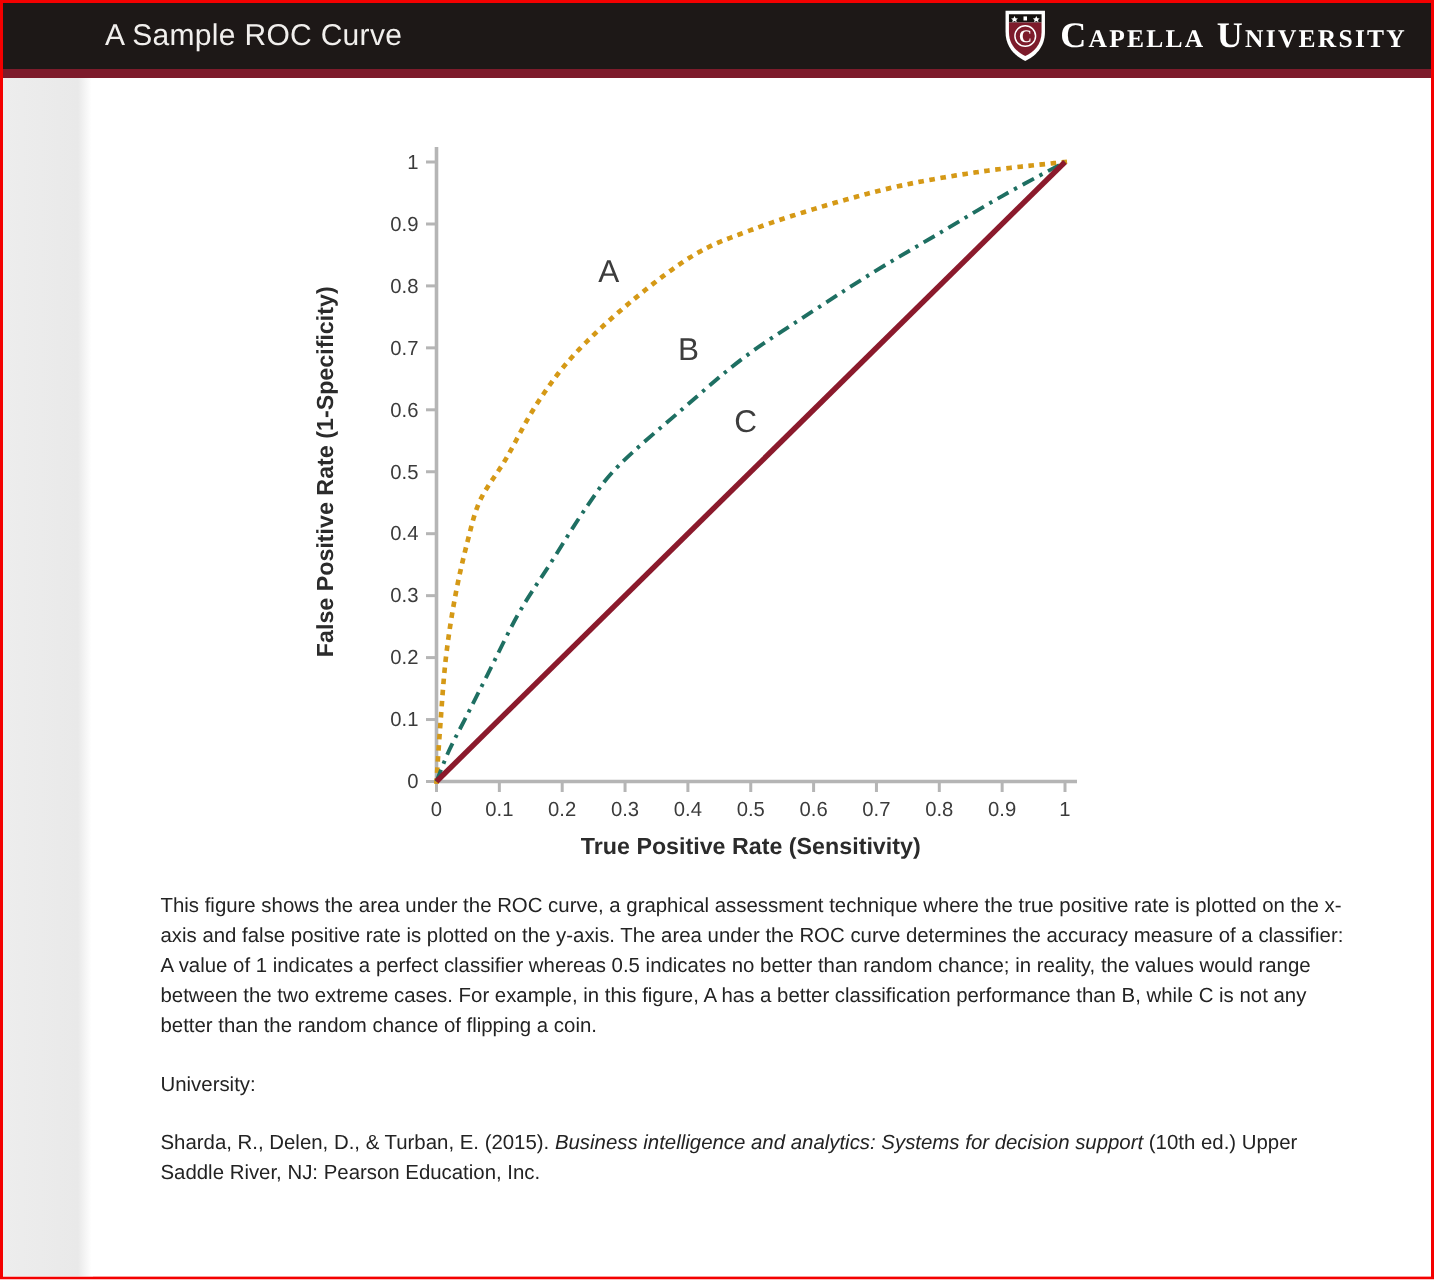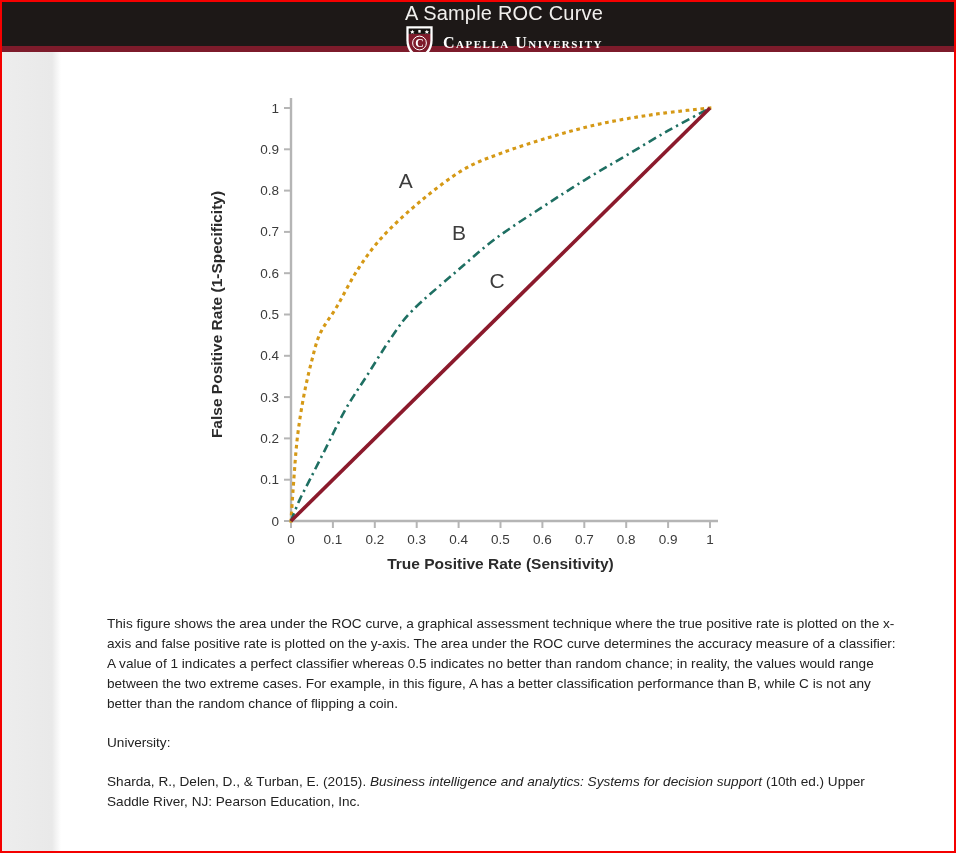--- a/index.html
+++ b/index.html
@@ -12,39 +12,38 @@
     overflow:hidden;
     background:#fff;
   }
   .header{
     height:44px;
     background:#1d1817;
     display:flex;
     align-items:center;
     justify-content:space-between;
     padding:0 16px 0 68px;
-    flex-direction:column;
   }
   .page-title{
     color:#f1efed;
     font-size:20px;
     font-weight:400;
     letter-spacing:0.2px;
   }
   .logo{
     display:flex;
     align-items:center;
     gap:9px;
     cursor:pointer;
   }
   .logo-text{
     color:#ffffff;
     font-family:"Liberation Serif","DejaVu Serif",serif;
     font-variant:small-caps;
-    font-size:16px;
+    font-size:24px;
     letter-spacing:1.5px;
     font-weight:600;
   }
   .maroon-band{height:6px;background:#7d1b2b;}
   .content{
     position:relative;
     height:799px;
     background:#fff;
   }
   .left-gradient{
@@ -57,21 +56,21 @@
     position:absolute;
     left:198px;
     top:33px;
     width:540px;
     height:520px;
     font-family:"Liberation Sans","DejaVu Sans",sans-serif;
   }
   .text-block{
     position:absolute;
     left:105px;
-    top:562px;
+    top:542px;
     width:792px;
     font-size:13.6px;
     line-height:20px;
     color:#232323;
   }
   .text-block p{margin:0 0 19px 0;}
   .italic{font-style:italic;}
 </style>
 </head>
 <body>

